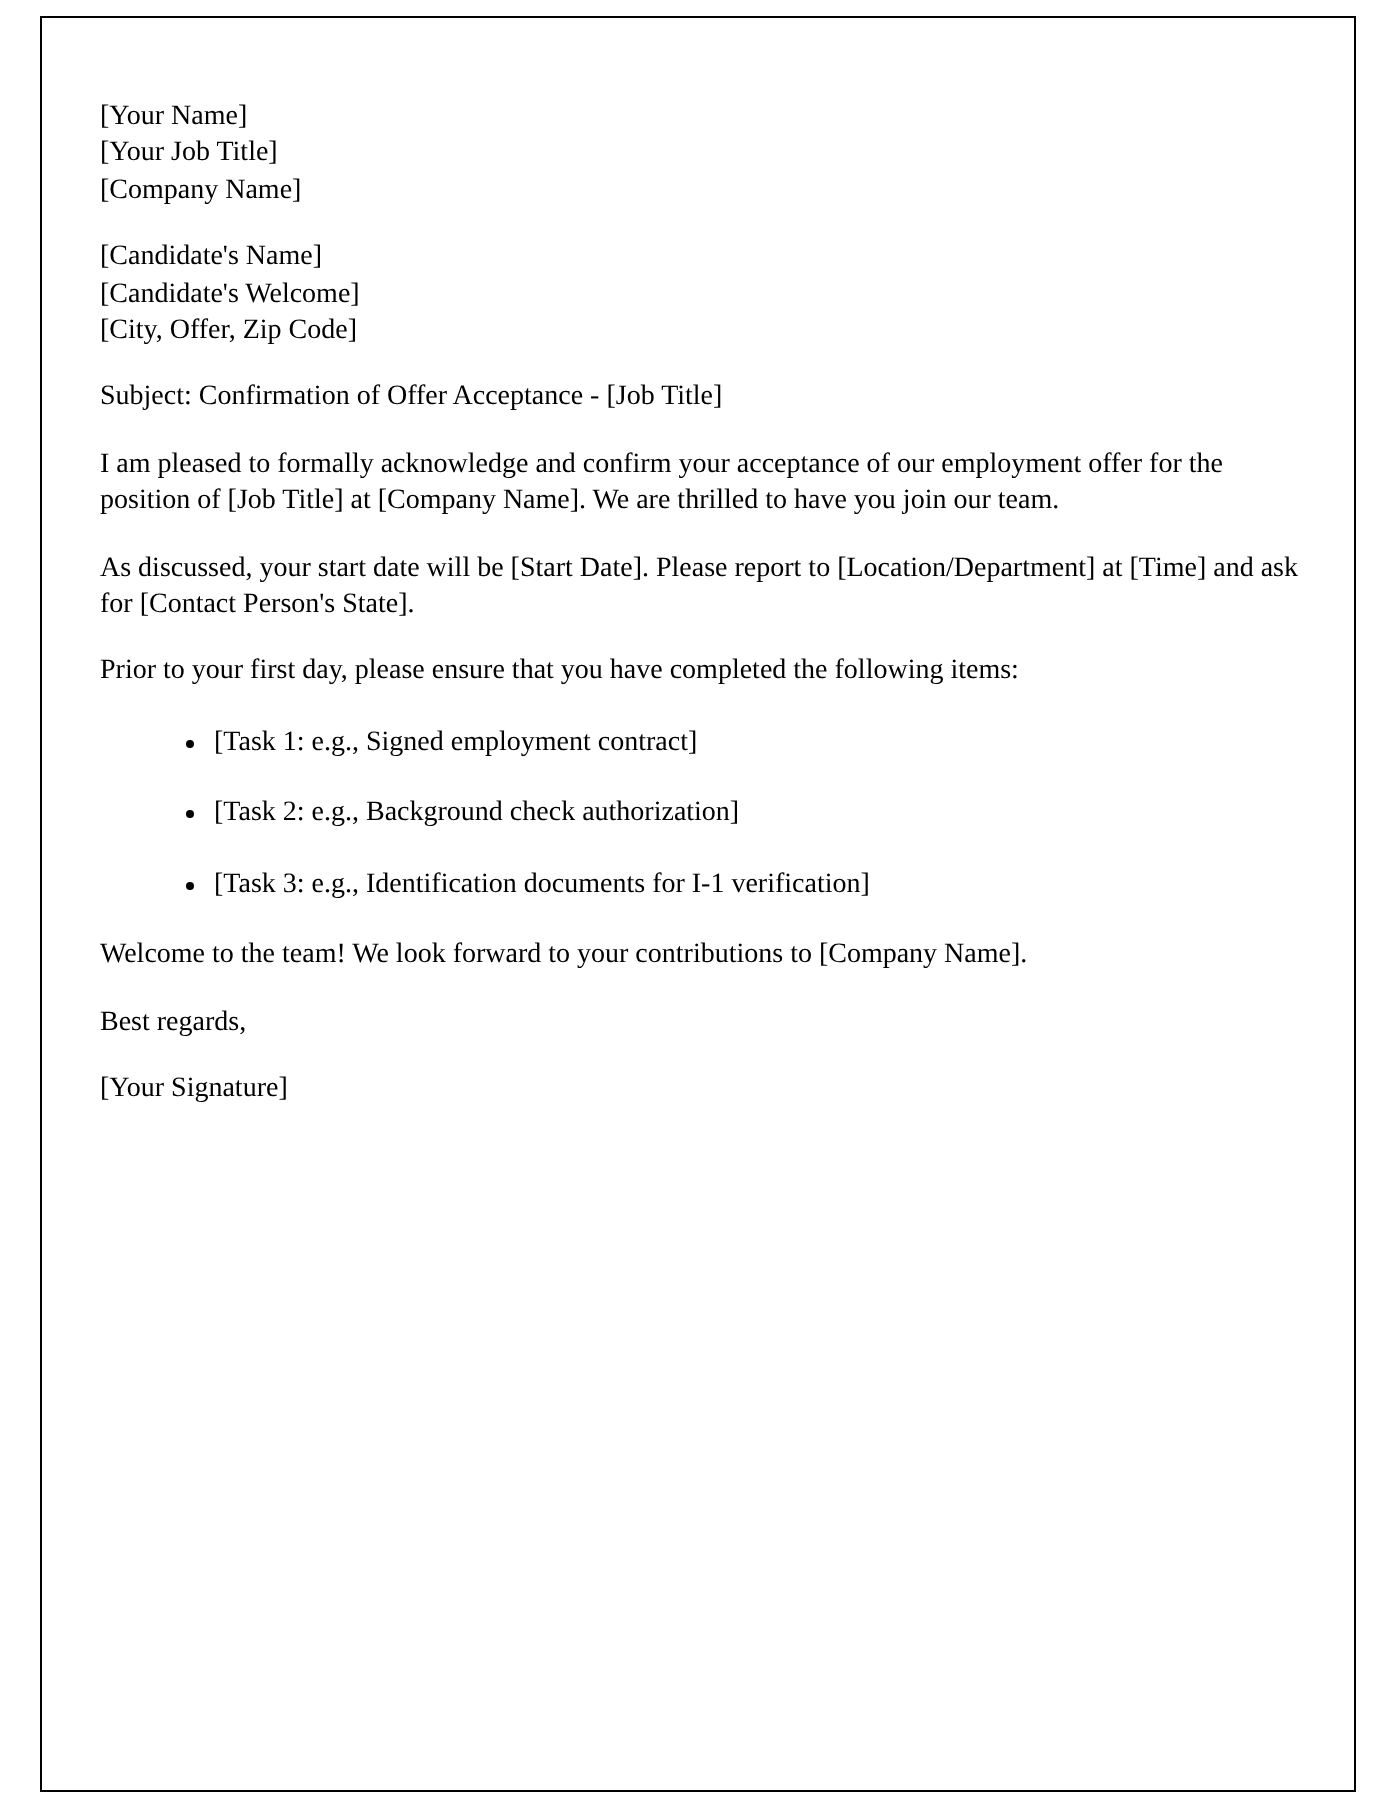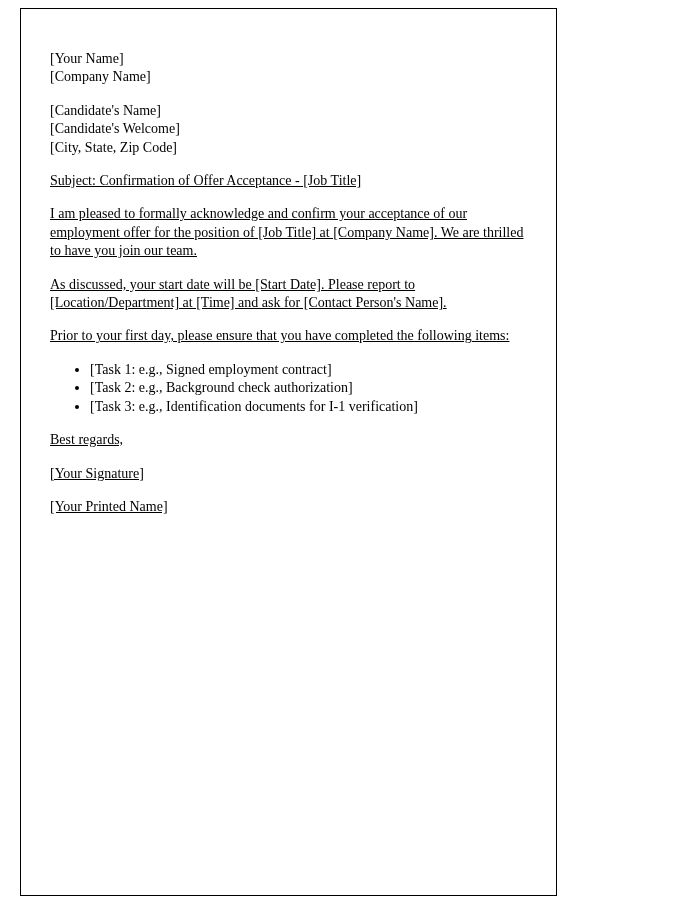--- a/index.html
+++ b/index.html
@@ -14,21 +14,21 @@
     position: relative;
     width: 700px;
     height: 900px;
     background: #ffffff;
     overflow: hidden;
   }
   .letter-frame {
     position: absolute;
     left: 20px;
     top: 8px;
-    width: 537px;
+    width: 658px;
     height: 888px;
     border: 1px solid #000000;
     box-sizing: border-box;
     background: #ffffff;
   }
   .letter-body {
     padding: 41px 28px 0 29px;
     font-size: 14px;
     line-height: 18.4px;
     color: #000000;
@@ -36,68 +36,68 @@
     box-sizing: content-box;
   }
   .block {
     margin: 0 0 15px 0;
   }
   .line {
     white-space: pre-wrap;
   }
   p.para {
     margin: 0 0 15px 0;
-    text-decoration: underline;
   }
   ul.task-list {
     margin: 0 0 15px 0;
     padding: 0 0 0 40px;
     list-style-type: disc;
   }
   ul.task-list li {
-    margin: 0;
+    margin: 17px;
     padding: 0;
   }
 </style>
 </head>
 <body>
 
 <div class="page">
   <div class="letter-frame">
     <div class="letter-body">
 
       <div class="block">
         <div class="line">[Your Name]</div>
+        <div class="line">[Your Job Title]</div>
         <div class="line">[Company Name]</div>
       </div>
 
       <div class="block">
         <div class="line">[Candidate's Name]</div>
         <div class="line">[Candidate's Welcome]</div>
-        <div class="line">[City, State, Zip Code]</div>
+        <div class="line">[City, Offer, Zip Code]</div>
       </div>
 
       <p class="para">Subject: Confirmation of Offer Acceptance - [Job Title]</p>
 
 
       <p class="para">I am pleased to formally acknowledge and confirm your acceptance of our employment offer for the position of [Job Title] at [Company Name]. We are thrilled to have you join our team.</p>
 
-      <p class="para">As discussed, your start date will be [Start Date]. Please report to [Location/Department] at [Time] and ask for [Contact Person's Name].</p>
+      <p class="para">As discussed, your start date will be [Start Date]. Please report to [Location/Department] at [Time] and ask for [Contact Person's State].</p>
 
       <p class="para">Prior to your first day, please ensure that you have completed the following items:</p>
 
       <ul class="task-list">
         <li class="line">[Task 1: e.g., Signed employment contract]</li>
         <li class="line">[Task 2: e.g., Background check authorization]</li>
         <li class="line">[Task 3: e.g., Identification documents for I-1 verification]</li>
       </ul>
 
 
+      <p class="para">Welcome to the team! We look forward to your contributions to [Company Name].</p>
 
       <p class="para">Best regards,</p>
 
       <p class="para">[Your Signature]</p>
 
-      <p class="para">[Your Printed Name]</p>
 
     </div>
   </div>
 </div>
 
 </body></html>

